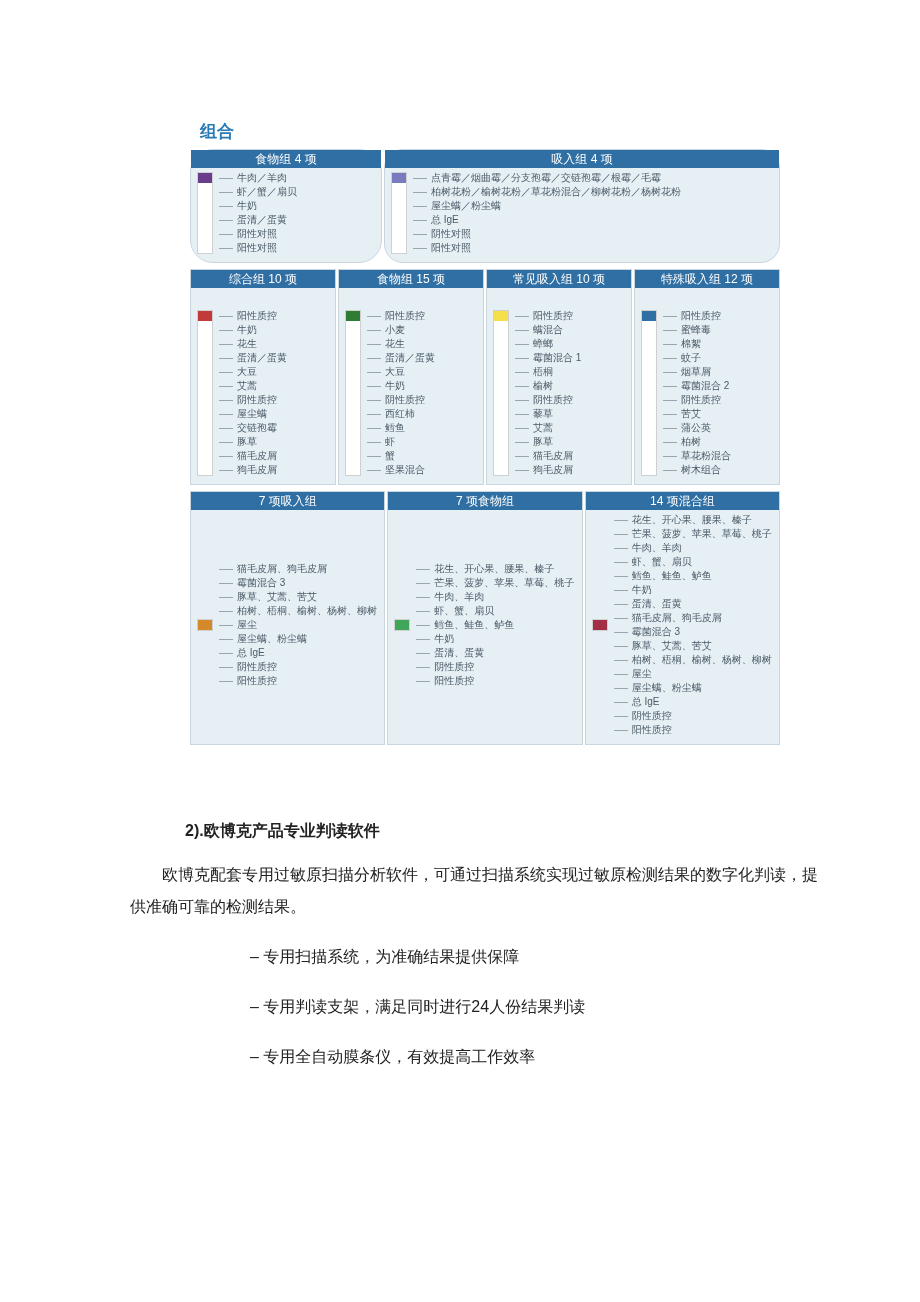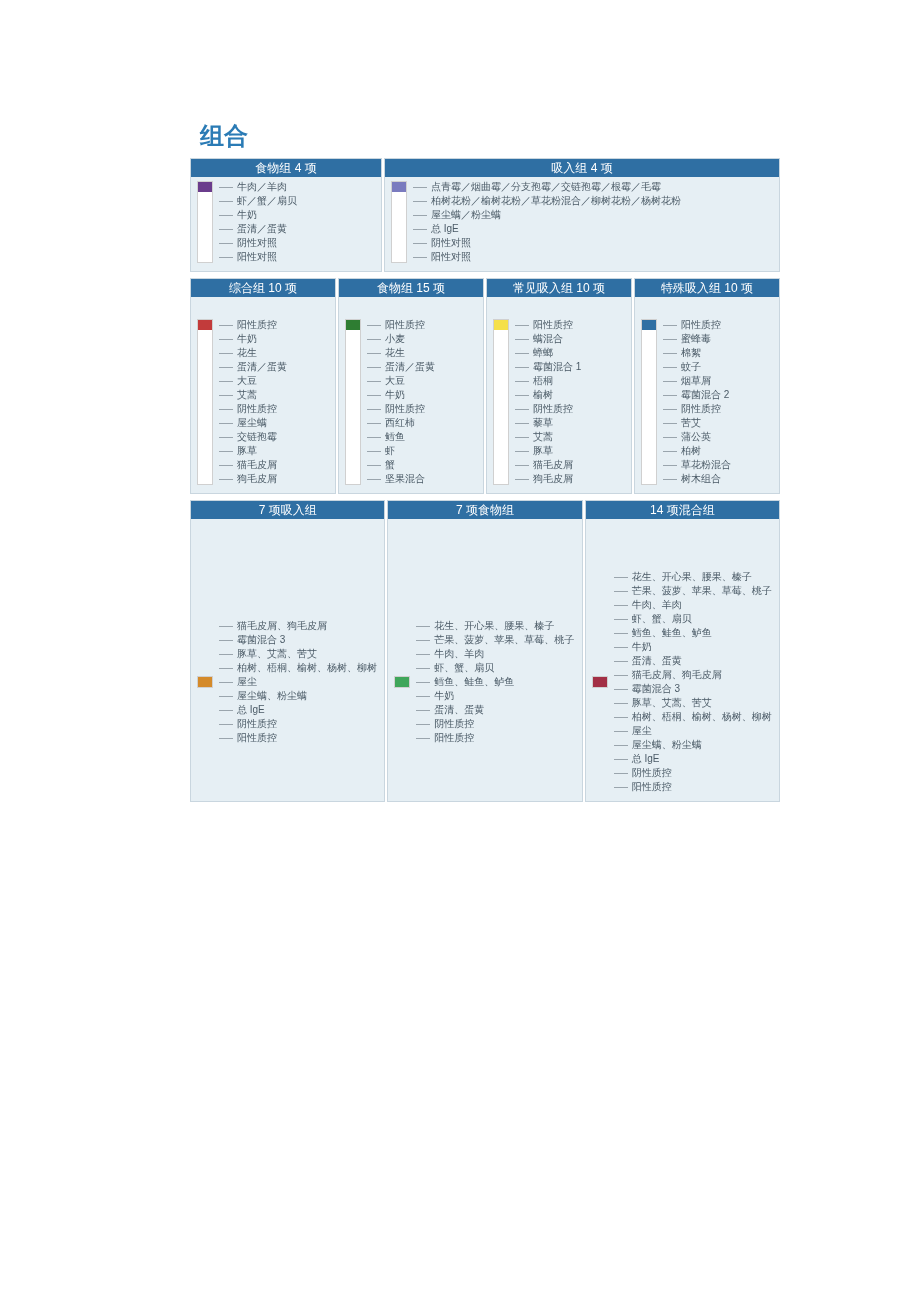--- a/index.html
+++ b/index.html
@@ -1,37 +1,37 @@
 <!DOCTYPE html>
 <html><head>
 <meta charset="utf-8">
 <style>
   html,body{margin:0;padding:0;background:#fff;font-family:"Microsoft YaHei","SimSun",Arial,sans-serif;color:#333;}
   .page{width:920px;min-height:1302px;box-sizing:border-box;padding:120px 80px 60px 80px;}
-  .sec-title{color:#2a7bb5;font-size:24px;font-weight:bold;margin:0 0 6px 120px;}
+  .sec-title{color:#2a7bb5;font-size:17px;font-weight:bold;margin:0 0 6px 120px;}
   .panel-area{margin-left:110px;margin-right:60px;}
   .row{display:flex;gap:2px;margin-bottom:6px;align-items:stretch;}
   .panel{background:#e6eff4;border:1px solid #c9d6df;display:flex;flex-direction:column;}
   .panel-hd{background:#2f6fa3;color:#fff;font-size:12px;text-align:center;padding:2px 4px;line-height:14px;}
   .panel-body{display:flex;padding:4px 7px 8px 6px;flex:1;}
   .strip{width:14px;background:#fff;border:1px solid #d0d0d0;margin-right:6px;display:flex;flex-direction:column;align-items:stretch;}
   .strip .clr{height:10px;}
   .strip .sp{flex:1;}
   .items{display:flex;flex-direction:column;justify-content:flex-end;gap:2px;font-size:10px;color:#4a5a66;line-height:12px;}
   .items div{display:flex;align-items:center;}
   .items div::before{content:"";display:inline-block;width:14px;border-top:1px solid #9aa5ad;margin-right:4px;}
   
-  .r1 .panel:nth-child(1){flex:0 0 190px;}
-  .r1 .panel:nth-child(2){flex:1;}
+  .r1 .panel:nth-child(1){flex:0 0 190px;border-radius:23px;}
+  .r1 .panel:nth-child(2){flex:1;border-radius:19px;}
   .r1 .panel-body{height:150px;}
   
   .r2 .panel{flex:1;gap:18px;}
   .r2 .panel-body{height:250px;}
   
-  .r3 .panel{flex:1;gap:48px;}
+  .r3 .panel{flex:1;}
   .r3 .panel-body{height:290px;align-items:center;}
   
   .body-text{margin:70px 20px 0 50px;font-size:16px;color:#222;line-height:2;}
   .h2{font-weight:bold;margin-left:55px;margin-bottom:12px;}
   .para{text-indent:2em;margin:0 0 18px 0;}
   .bul{margin-left:80px;}
   .bul li{list-style:none;margin-bottom:18px;}
   .bul li::before{content:"– ";}
 </style>
 </head>
@@ -140,21 +140,21 @@
               <div>阴性质控</div>
               <div>藜草</div>
               <div>艾蒿</div>
               <div>豚草</div>
               <div>猫毛皮屑</div>
               <div>狗毛皮屑</div>
             </div>
           </div>
         </div>
         <div class="panel">
-          <div class="panel-hd">特殊吸入组 10 项</div>
+          <div class="panel-hd">特殊吸入组 12 项</div>
           <div class="panel-body">
             <div class="strip">
               <div class="clr" style="background: rgb(47, 111, 163);"></div>
               <div class="sp"></div>
             </div>
             <div class="items">
               <div>阳性质控</div>
               <div>蜜蜂毒</div>
               <div>棉絮</div>
               <div>蚊子</div>
@@ -233,13 +233,22 @@
               <div>屋尘</div>
               <div>屋尘螨、粉尘螨</div>
               <div>总 IgE</div>
               <div>阴性质控</div>
               <div>阳性质控</div>
             </div>
           </div>
         </div>
       </div>
   </div>
+  <div class="body-text">
+    <div class="h2">2).欧博克产品专业判读软件</div>
+    <p class="para">欧博克配套专用过敏原扫描分析软件，可通过扫描系统实现过敏原检测结果的数字化判读，提供准确可靠的检测结果。</p>
+    <ul class="bul">
+        <li>专用扫描系统，为准确结果提供保障</li>
+        <li>专用判读支架，满足同时进行24人份结果判读</li>
+        <li>专用全自动膜条仪，有效提高工作效率</li>
+      </ul>
+  </div>
 </div>
 
 </body></html>

